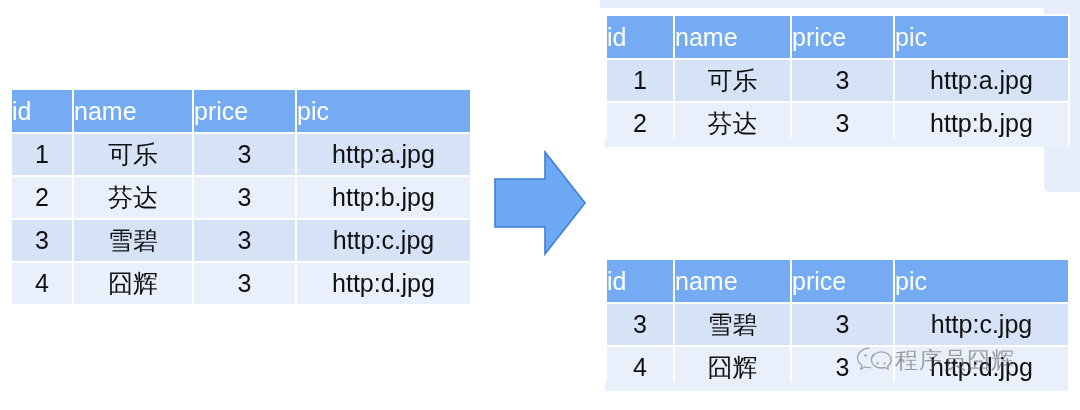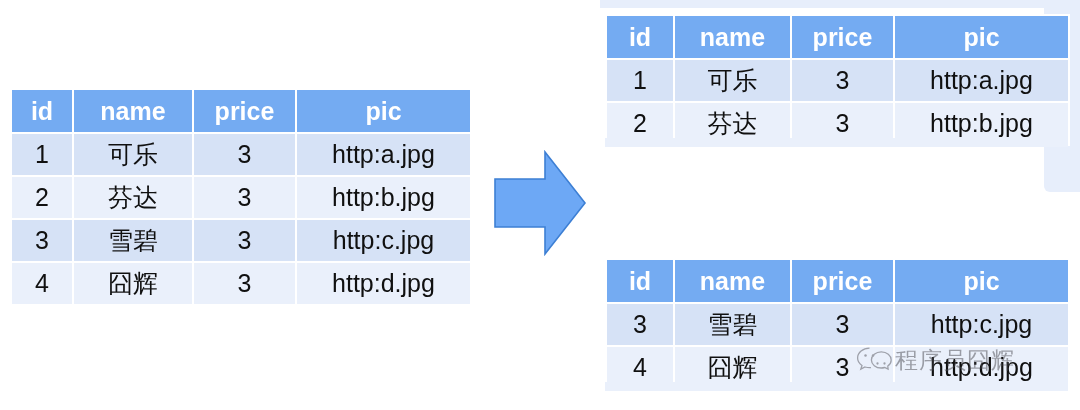--- a/index.html
+++ b/index.html
@@ -39,27 +39,27 @@
   
   .db-table {
     position: absolute;
     border-collapse: collapse;
     table-layout: fixed;
     background: #eaf0fb;
   }
   .db-table th {
     background: #74abf2;
     color: #ffffff;
-    font-weight: bold;
+    font-weight: normal;
     font-size: 25px;
     line-height: 1;
     height: 42px;
     padding: 0;
     border: 2px solid #ffffff;
-    text-align: center;
+    text-align: left;
     vertical-align: middle;
   }
   .db-table td {
     color: #101010;
     font-size: 25px;
     line-height: 1;
     height: 41px;
     padding: 0;
     border: 2px solid #ffffff;
     text-align: center;

